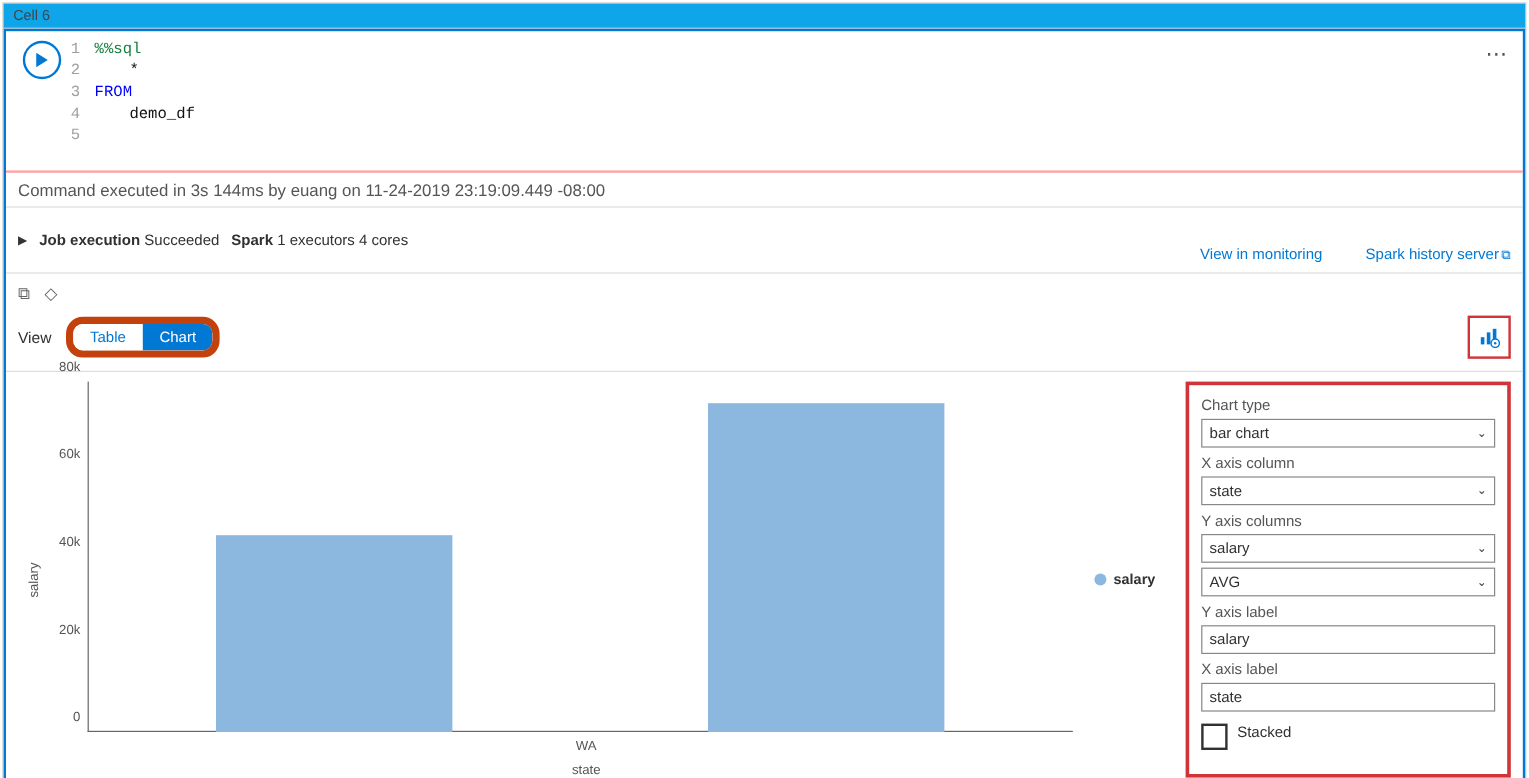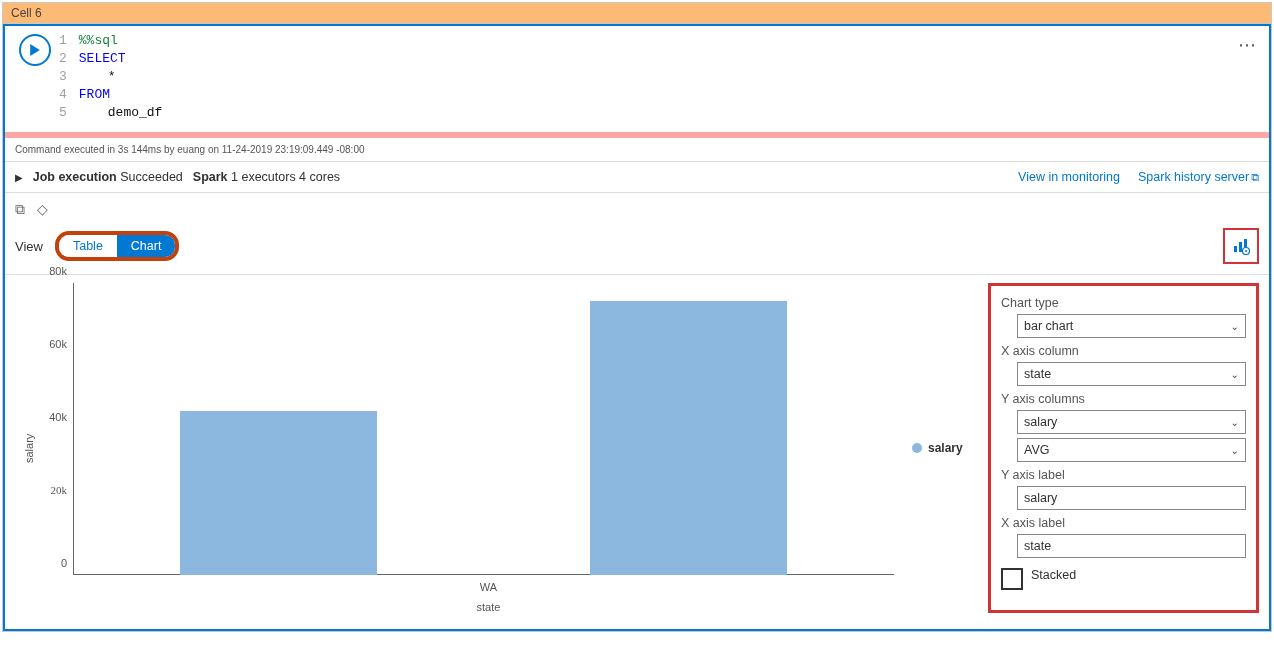--- a/index.html
+++ b/index.html
@@ -11,21 +11,21 @@
   }
   .cell-wrapper {
     border: 1px solid #c8c8c8;
     margin: 2px;
   }
   .cell-title {
     padding: 3px 8px;
     font-size: 12px;
     color: #444;
     border-bottom: 1px solid #c8c8c8;
-    background: #fdba74;
+    background: #0ea5e9;
   }
   .cell-body {
     border: 2px solid #0078d4;
     background: #fff;
   }
   .code-row {
     display: flex;
     align-items: flex-start;
     padding: 6px 6px 10px 6px;
   }
@@ -69,36 +69,37 @@
   .more-btn {
     width: 30px;
     text-align: center;
     color: #555;
     font-size: 18px;
     cursor: pointer;
     padding-top: 2px;
     letter-spacing: 2px;
   }
   .status-line {
-    border-top: 6px solid #fca5a5;
+    border-top: 2px solid #fca5a5;
     padding: 6px 10px;
-    font-size: 10px;
-    color: #555;
+    font-size: 14px;
+    color: #555;
+    margin-top: 10px;
   }
   .exec-bar {
     border-top: 1px solid #ddd;
     display: flex;
     align-items: center;
     padding: 8px 10px;
     font-size: 12.5px;
   }
   .exec-bar .left { display: flex; align-items: center; gap: 10px; flex: 1; }
   .exec-bar .tri { font-size: 10px; color: #333; }
   .exec-bar strong { font-weight: 700; }
-  .exec-bar .right { display: flex; gap: 18px; }
+  .exec-bar .right { display: flex; gap: 36px; margin-top: 24px; }
   .exec-bar .right a { color: #0078d4; text-decoration: none; cursor: pointer; }
   .ext-icon { font-size: 11px; margin-left: 2px; }
   .toolbar-row {
     border-top: 1px solid #ddd;
     padding: 8px 10px 4px 10px;
     display: flex;
     gap: 12px;
     color: #555;
   }
   .toolbar-row .icon-btn {
@@ -108,21 +109,21 @@
     display: flex;
     align-items: center;
     padding: 6px 10px 10px 10px;
     border-bottom: 1px solid #ddd;
   }
   .view-label { margin-right: 12px; font-size: 13px; }
   .pill-group {
     display: inline-flex;
     border-radius: 14px;
     overflow: hidden;
-    border: 4px solid #c2410c;
+    border: 6px solid #c2410c;
     font-size: 12.5px;
   }
   .pill {
     padding: 4px 14px;
     cursor: pointer;
     color: #0078d4;
     background: #fff;
   }
   .pill.active {
     background: #0078d4;
@@ -244,21 +245,20 @@
   }
   .settings-panel .select, .settings-panel .text-input {
     border: 1px solid #8a8886;
     padding: 4px 6px;
     font-size: 12.5px;
     display: flex;
     justify-content: space-between;
     align-items: center;
     cursor: pointer;
     background: #fff;
-    margin-left: 16px;
   }
   .settings-panel .chev {
     font-size: 10px; color: #444;
   }
   .checkbox-row {
     display: flex;
     align-items: flex-start;
     gap: 8px;
     margin: 6px 0 8px 0;
   }
@@ -295,21 +295,20 @@
       <div class="code-editor">
         <div class="line-numbers">
           <div>1</div>
             <div>2</div>
             <div>3</div>
             <div>4</div>
             <div>5</div>
         </div>
         <div class="code-lines">
           <div><span class="tok-magic">%%sql</span></div>
-          <div><span class="tok-kw">SELECT</span></div>
           <div><span class="indent"></span><span class="tok-id">*</span></div>
           <div><span class="tok-kw">FROM</span></div>
           <div><span class="indent"></span><span class="tok-id">demo_df</span></div>
         </div>
       </div>
       <div class="more-btn">⋯</div>
     </div>
 
     <div class="status-line">Command executed in 3s 144ms by euang on 11-24-2019 23:19:09.449 -08:00</div>
 
@@ -356,21 +355,21 @@
       </div>
     </div>
 
     <div class="content-row">
       <div class="chart-area">
         <div class="y-axis-label">salary</div>
         <div class="plot">
           <div class="plot-grid">
             <div class="y-ticks" id="yticks">
                 <div class="y-tick" style="bottom: 0%;">0</div>
-                <div class="y-tick" style="bottom: 25%; font-family: Liberation Serif, serif;">20k</div>
+                <div class="y-tick" style="bottom: 25%;">20k</div>
                 <div class="y-tick" style="bottom: 50%;">40k</div>
                 <div class="y-tick" style="bottom: 75%;">60k</div>
                 <div class="y-tick" style="bottom: 100%;">80k</div>
               </div>
             <div class="axis-line y-axis-line"></div>
             <div class="axis-line x-axis-line"></div>
             <div class="bars-layer" id="bars">
                 <div class="bar-slot">
                   <div class="bar" style="height: 56.25%;"></div>
                 </div>

